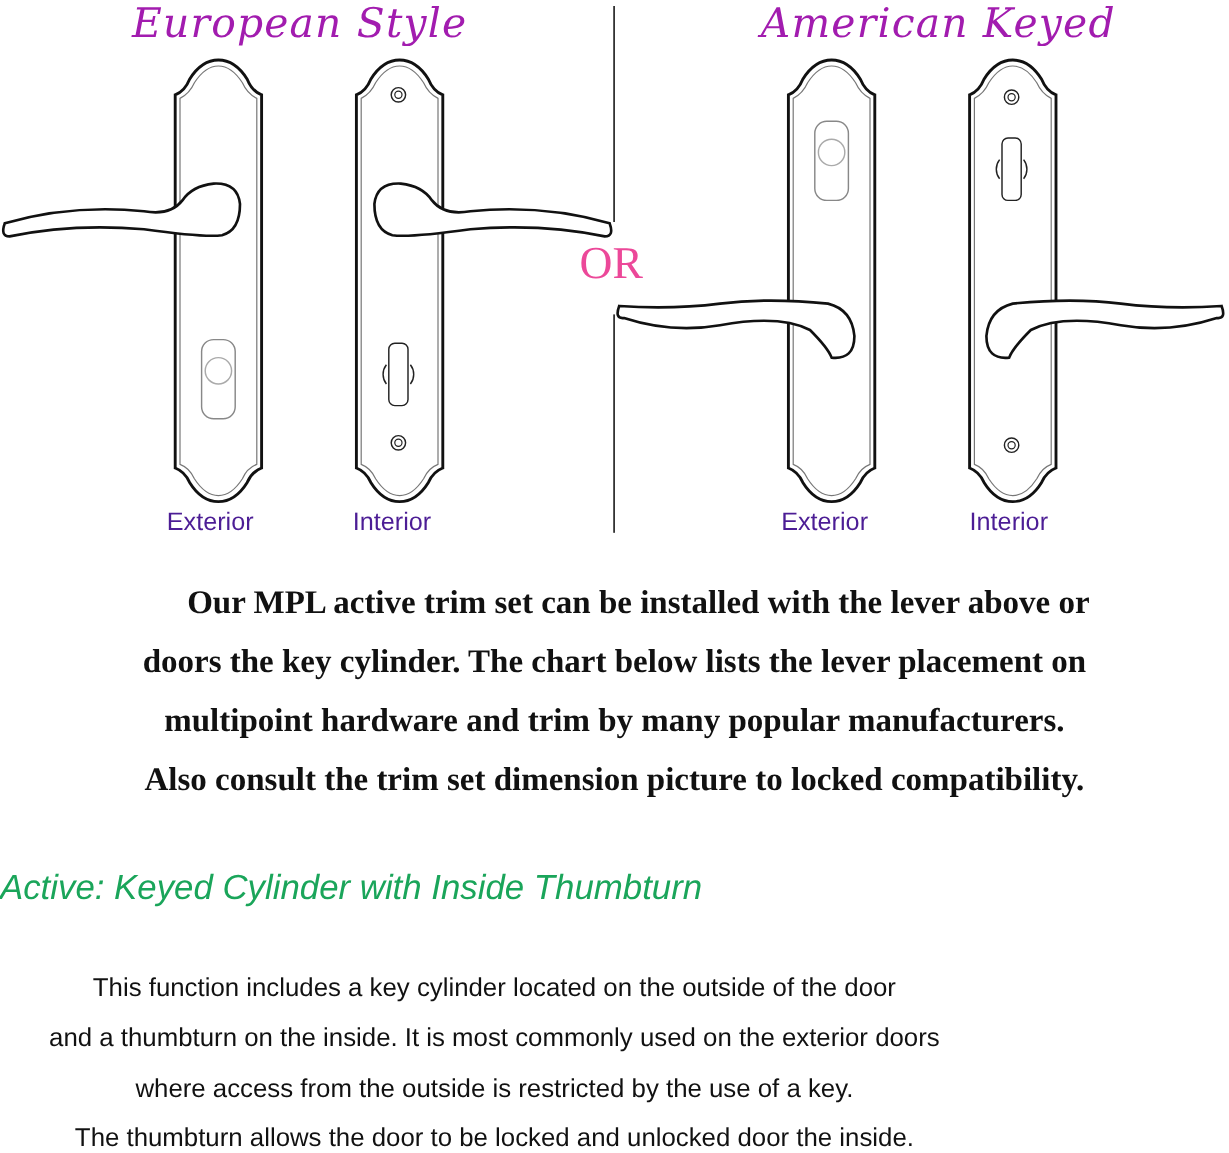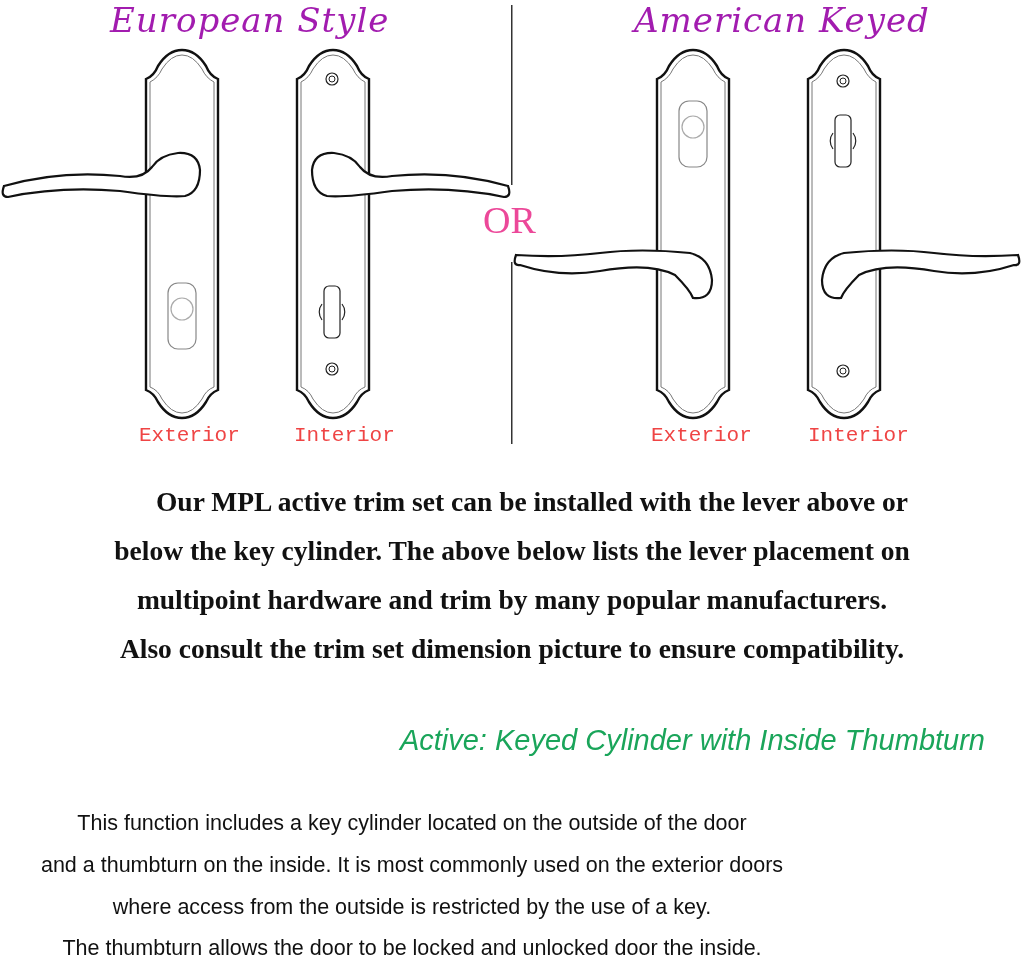--- a/index.html
+++ b/index.html
@@ -1,22 +1,22 @@
 <!DOCTYPE html>
 <html><head>
 <meta charset="utf-8">
 <style>
   html, body { margin:0; padding:0; background:#ffffff; }
   body { width:1024px; height:961px; position:relative; overflow:hidden; font-family:"Liberation Sans", sans-serif; color:#111; }
   .abs { position:absolute; }
   .style-title { font-family:"DejaVu Serif", serif; font-style:italic; font-size:34px; color:#a21caf; letter-spacing:1px; white-space:nowrap; }
-  .caption { font-family:Liberation Mono, monospace; font-size:21px; color:#ef4444; white-space:nowrap; }
+  .caption { font-family:Liberation Sans, sans-serif; font-size:21px; color:#4c1d95; white-space:nowrap; }
   .or-text { font-family:"Liberation Serif", serif; font-size:38px; color:#ec4899; }
   .headline { left:0; width:1024px; text-align:center; font-family:"Liberation Serif", serif; font-weight:bold; font-size:27.5px; color:#111; white-space:nowrap; transform:scaleX(1); }
-  .function-title { left:0; width:985px; text-align:right; font-family:"Liberation Sans", sans-serif; font-style:italic; font-size:29px; white-space:nowrap; }
+  .function-title { left:0; width:985px; text-align:left; font-family:"Liberation Sans", sans-serif; font-style:italic; font-size:29px; white-space:nowrap; }
   .body-line { left:0; width:824px; text-align:center; font-family:"Liberation Sans", sans-serif; font-size:21.5px; color:#111; white-space:nowrap; }
   svg { position:absolute; left:0; top:0; }
 </style>
 </head>
 <body>
 
 <svg width="1024" height="480" viewBox="0 0 1024 480">
   <defs>
 
     <g id="plate">
@@ -90,23 +90,23 @@
 <div class="abs style-title" style="left:634px; top:0px;">American Keyed</div>
 <div class="abs or-text" style="left:483px; top:198px;">OR</div>
 
 <div class="abs caption" style="left:139px; top:424px;">Exterior</div>
 <div class="abs caption" style="left:294px; top:424px;">Interior</div>
 <div class="abs caption" style="left:651px; top:424px;">Exterior</div>
 <div class="abs caption" style="left:808px; top:424px;">Interior</div>
 
 <div>
   <div class="abs headline" style="top:486px;padding-left:20px;">Our MPL active trim set can be installed with the lever above or</div>
-  <div class="abs headline" style="top:535px;">below the key cylinder. The above below lists the lever placement on</div>
+  <div class="abs headline" style="top:535px;">doors the key cylinder. The chart below lists the lever placement on</div>
   <div class="abs headline" style="top:584px;">multipoint hardware and trim by many popular manufacturers.</div>
-  <div class="abs headline" style="top:633px;">Also consult the trim set dimension picture to ensure compatibility.</div>
+  <div class="abs headline" style="top:633px;">Also consult the trim set dimension picture to locked compatibility.</div>
 </div>
 
 <div class="abs function-title" style="top:724px; color:#1aa55a;">Active: Keyed Cylinder with Inside Thumbturn</div>
 
 <div>
   <div class="abs body-line" style="top:811px;">This function includes a key cylinder located on the outside of the door</div>
   <div class="abs body-line" style="top:853px;">and a thumbturn on the inside. It is most commonly used on the exterior doors</div>
   <div class="abs body-line" style="top:895px;">where access from the outside is restricted by the use of a key.</div>
   <div class="abs body-line" style="top:936px;">The thumbturn allows the door to be locked and unlocked door the inside.</div>
 </div>

